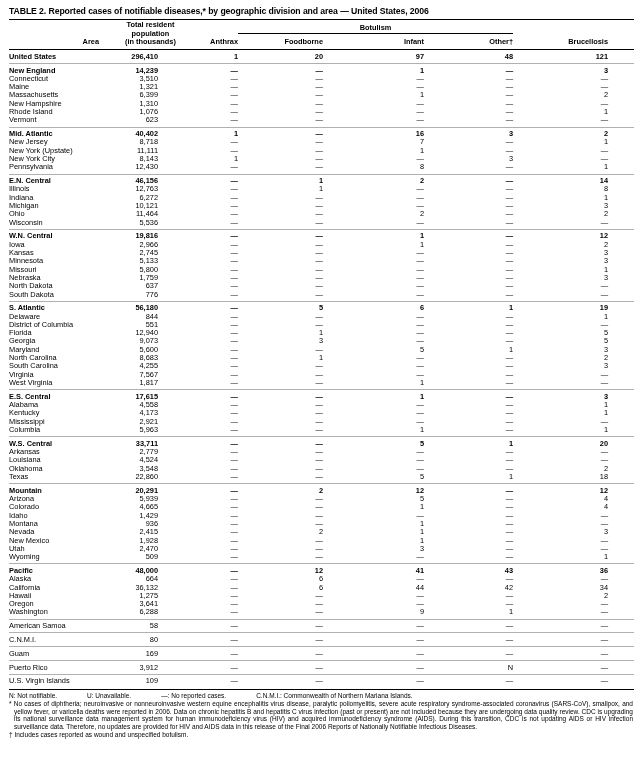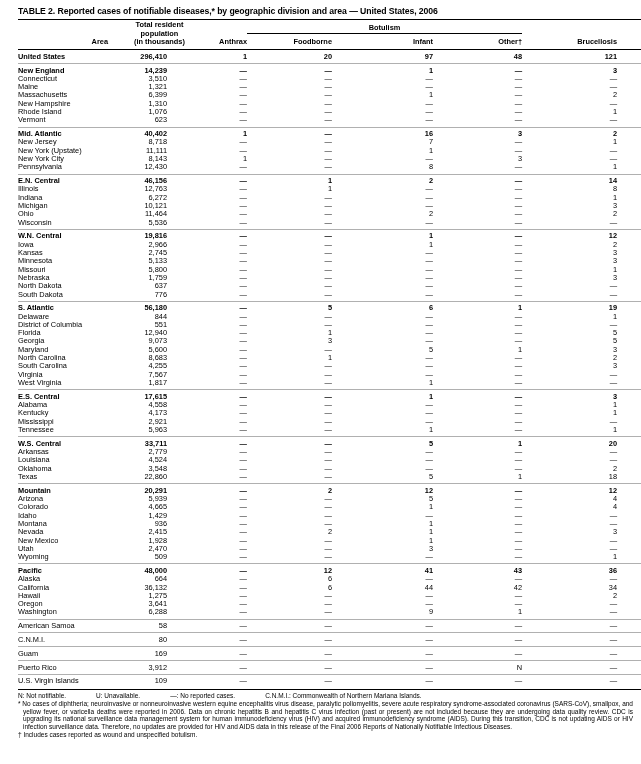--- a/index.html
+++ b/index.html
@@ -2,21 +2,21 @@
 <html><head>
 <meta charset="utf-8">
 <style>
   * { margin:0; padding:0; box-sizing:border-box; }
   html,body { background:#ffffff; }
   body {
     width:641px; height:764px; overflow:hidden;
     font-family:"Liberation Sans", sans-serif;
     color:#000;
   }
-  .page { padding:6px 8px 0 18px; }
+  .page { padding:6px 8px 0 9px; }
   .title { font-size:8.7px; font-weight:bold; margin-bottom:3px; letter-spacing:-0.1px; }
 
   table.tbl {
     width:625px; table-layout:fixed; border-collapse:collapse;
     border-top:1.2px solid #000; border-bottom:1px solid #000;
   }
   thead th {
     font-size:7.4px; font-weight:bold; line-height:8.6px;
     vertical-align:bottom; padding:1px 0 2px 0; white-space:nowrap;margin-top:10px;
   }
@@ -446,21 +446,21 @@
         <tr class="">
           <td class="td-area">Mississippi</td>
           <td class="td-num">2,921</td>
           <td class="td-num">—</td>
           <td class="td-num">—</td>
           <td class="td-num">—</td>
           <td class="td-num">—</td>
           <td class="td-num td-last">—</td>
         </tr>
         <tr class="group-end">
-          <td class="td-area">Tennessee</td>
+          <td class="td-area">Columbia</td>
           <td class="td-num">5,963</td>
           <td class="td-num">—</td>
           <td class="td-num">—</td>
           <td class="td-num">1</td>
           <td class="td-num">—</td>
           <td class="td-num td-last">1</td>
         </tr>
         <tr class="group-start bold">
           <td class="td-area">W.S. Central</td>
           <td class="td-num">33,711</td>

